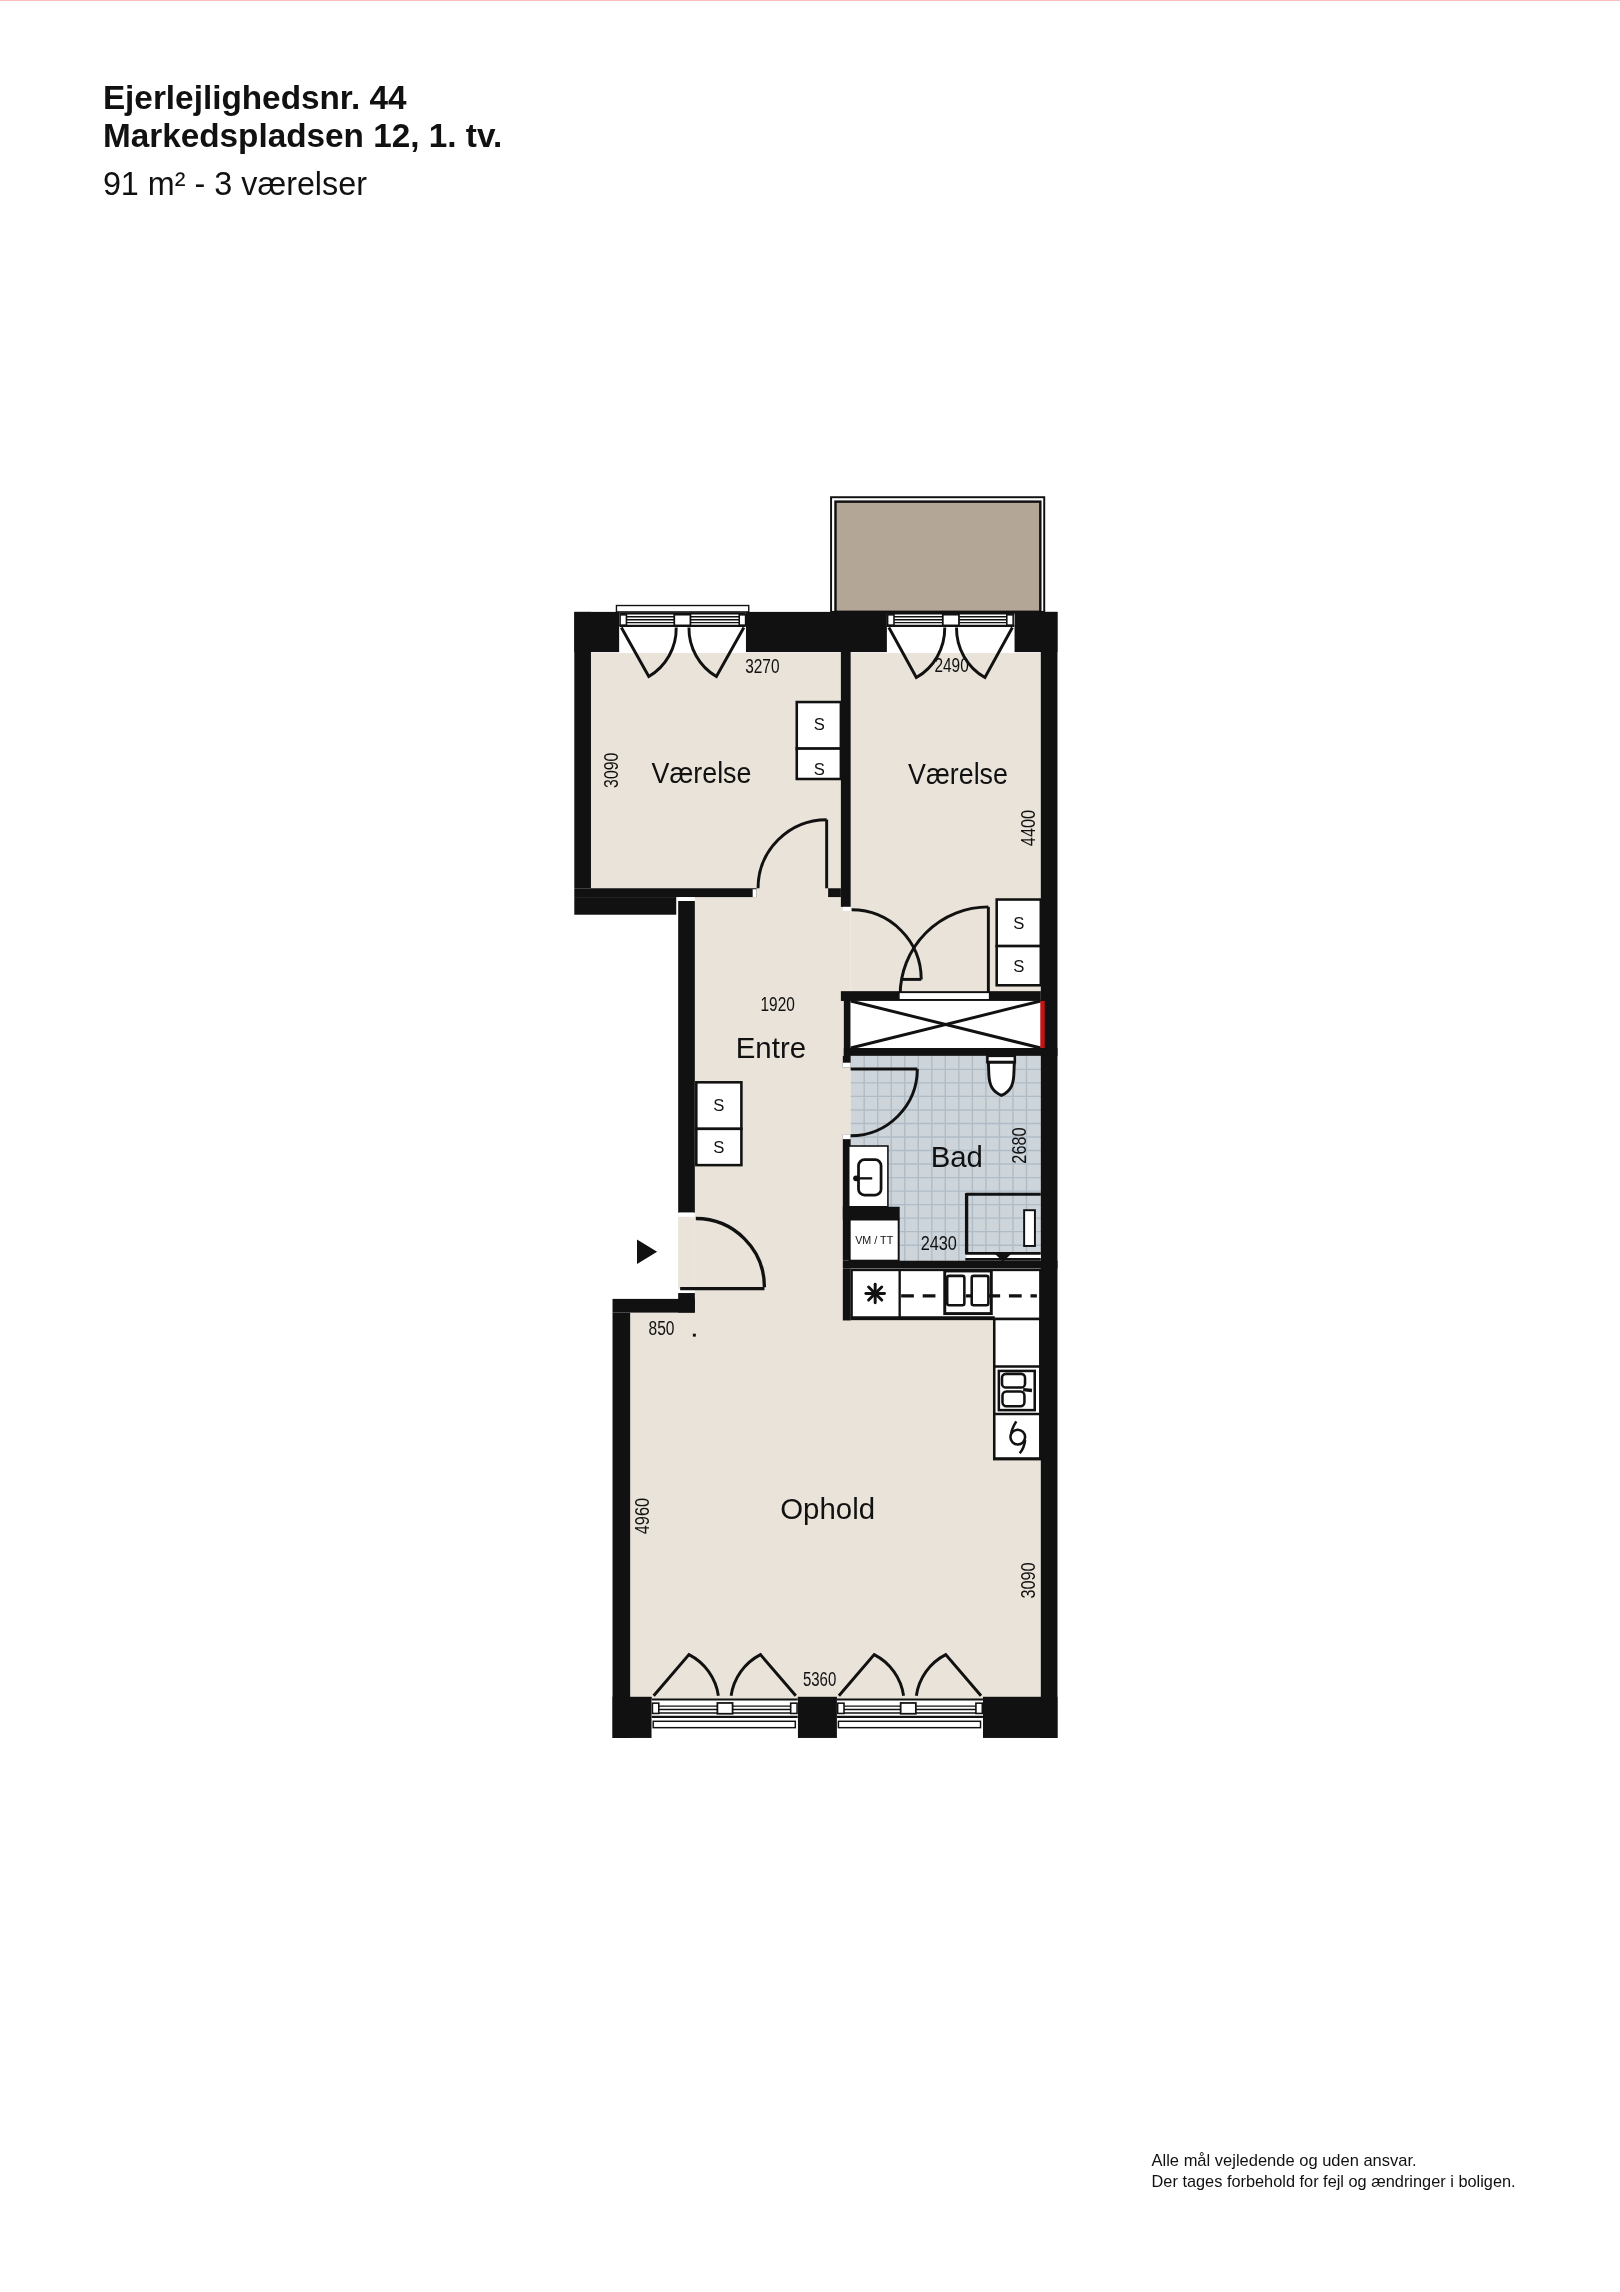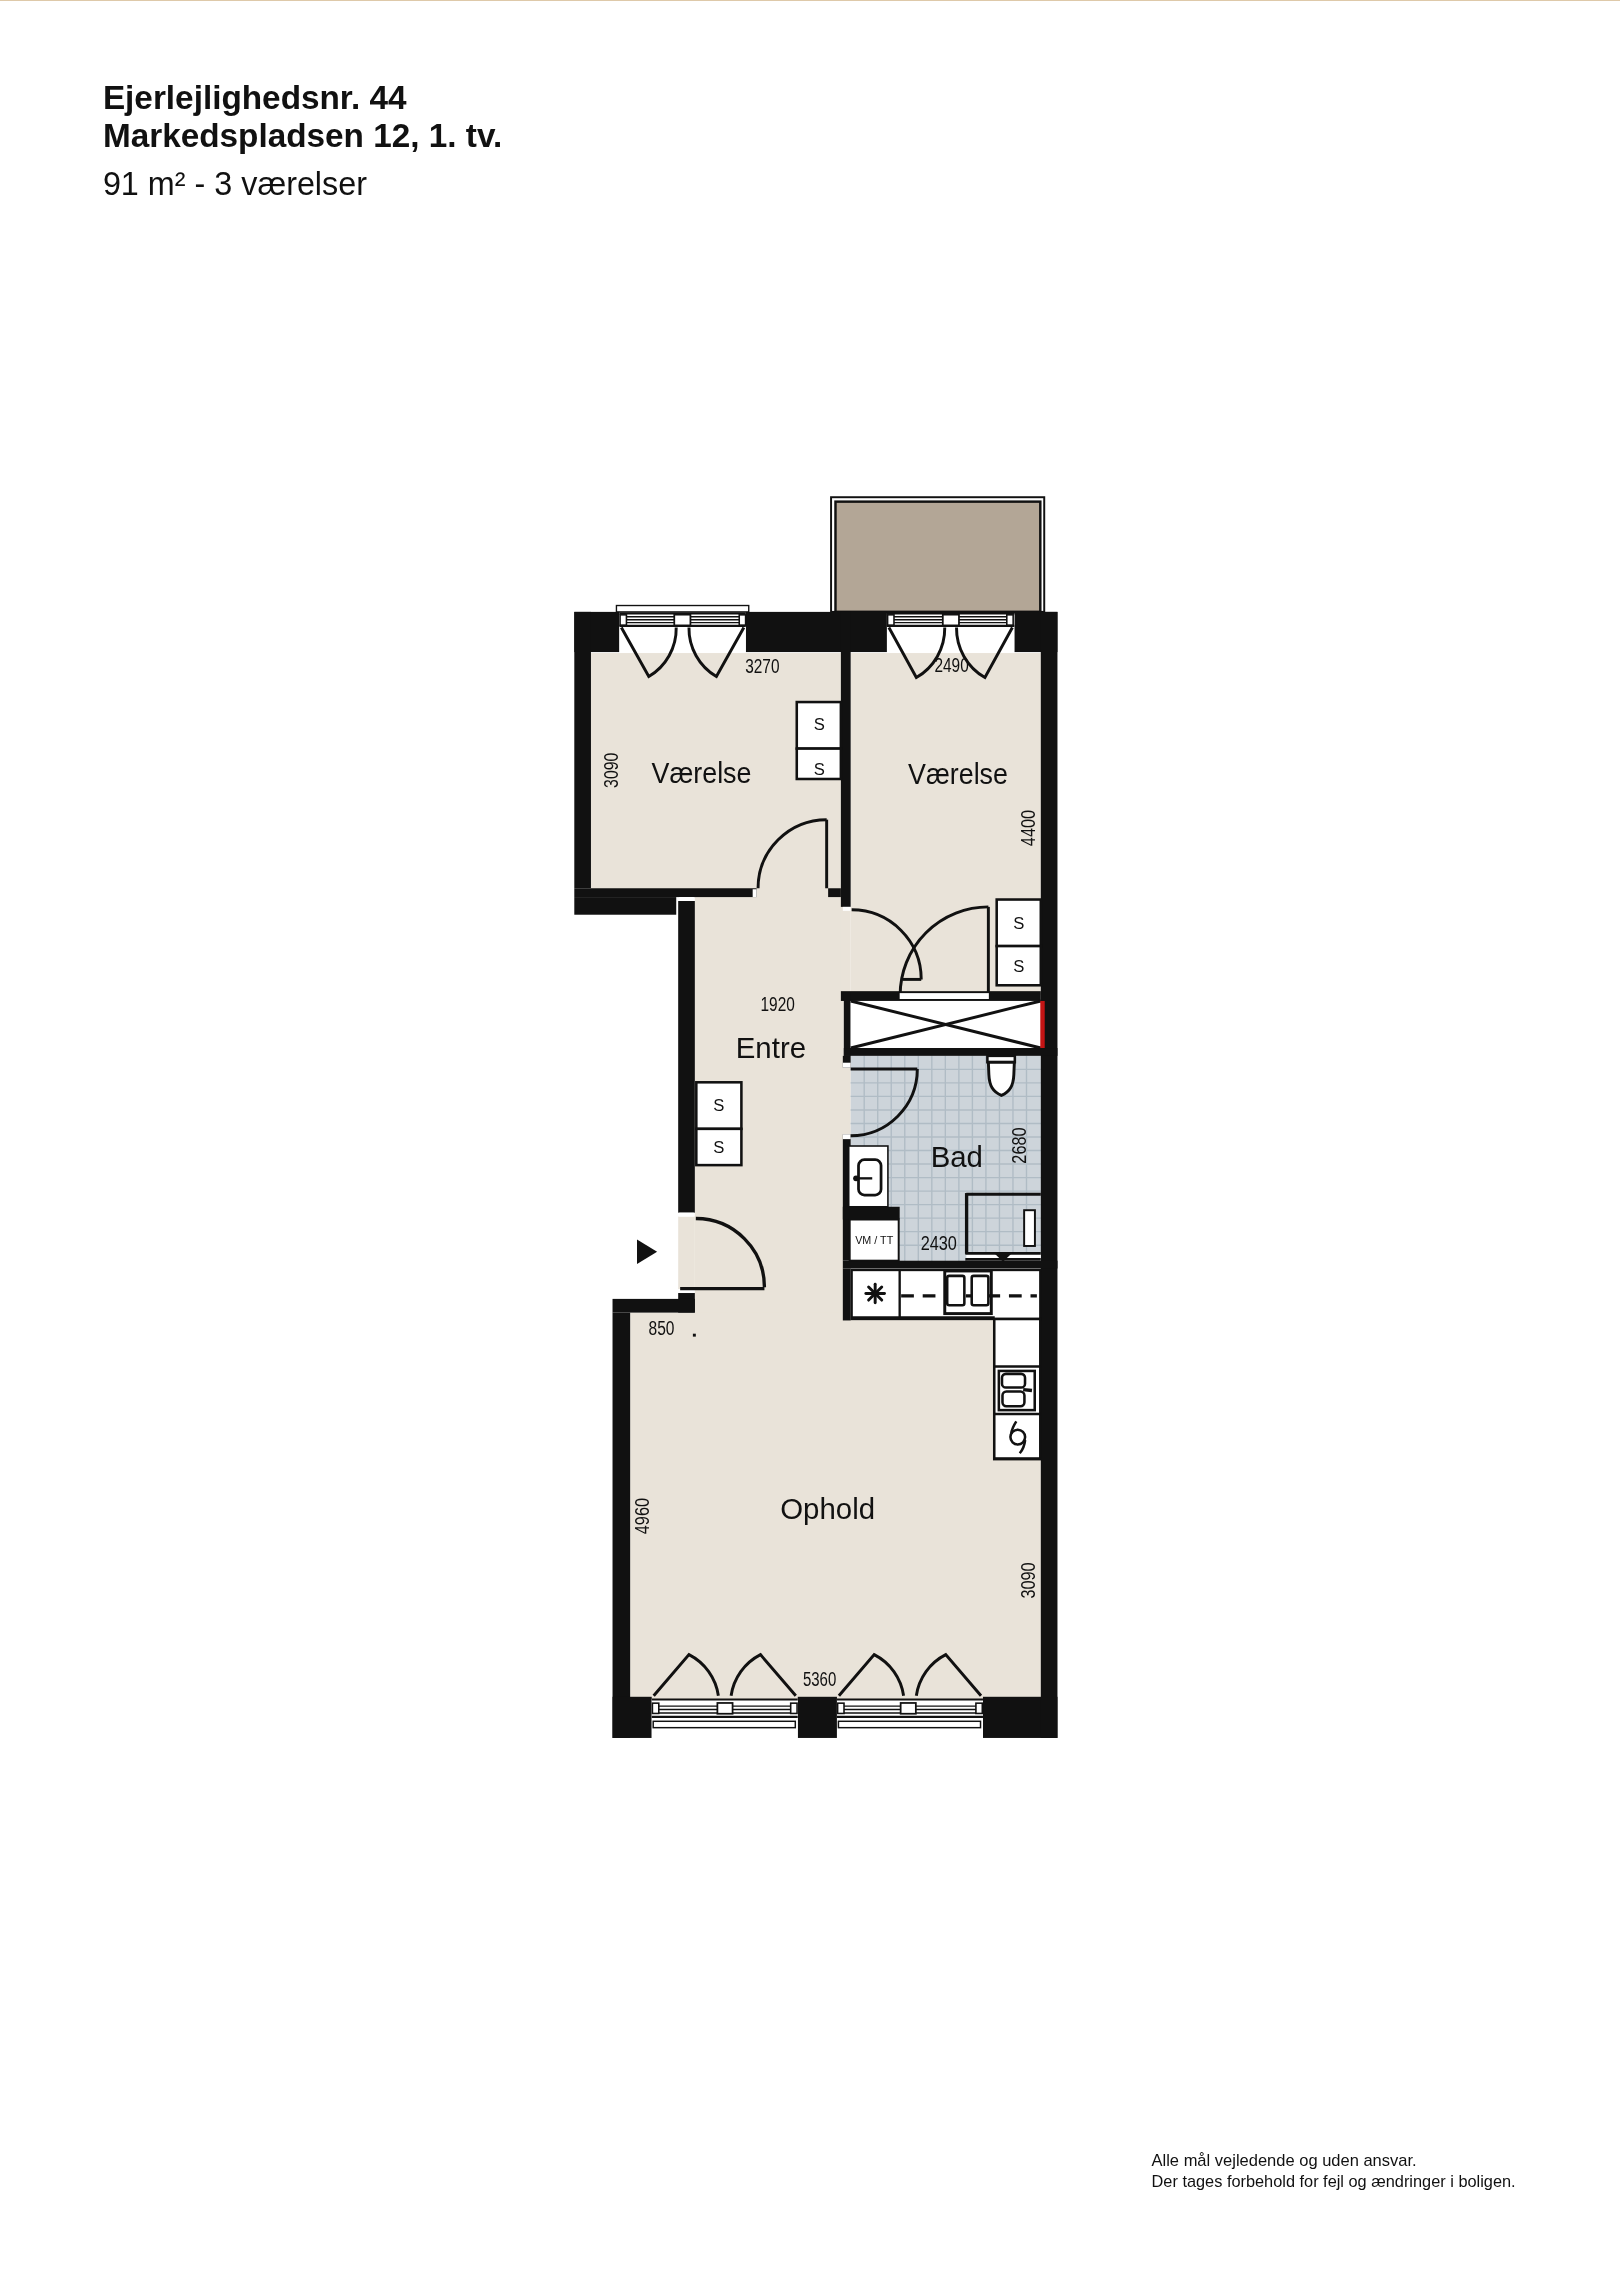--- a/index.html
+++ b/index.html
@@ -1,16 +1,16 @@
 <!DOCTYPE html>
 <html><head>
 <meta charset="utf-8">
 <style>
   html,body{margin:0;padding:0;background:#ffffff;}
-  .page{position:relative;width:1620px;height:2293px;background:#a16207;overflow:hidden;
+  .page{position:relative;width:1620px;height:2293px;background:#ef4444;overflow:hidden;
         font-family:"Liberation Sans",sans-serif;}
   svg{position:absolute;left:0;top:0;}
   text{font-family:"Liberation Sans",sans-serif;}
 </style>
 </head>
 <body>
 <div class="page">
 <svg width="1620" height="2293" viewBox="0 0 1653 2339">
 
   <rect x="0" y="0" width="1653" height="2339" fill="#ffffff"></rect>

